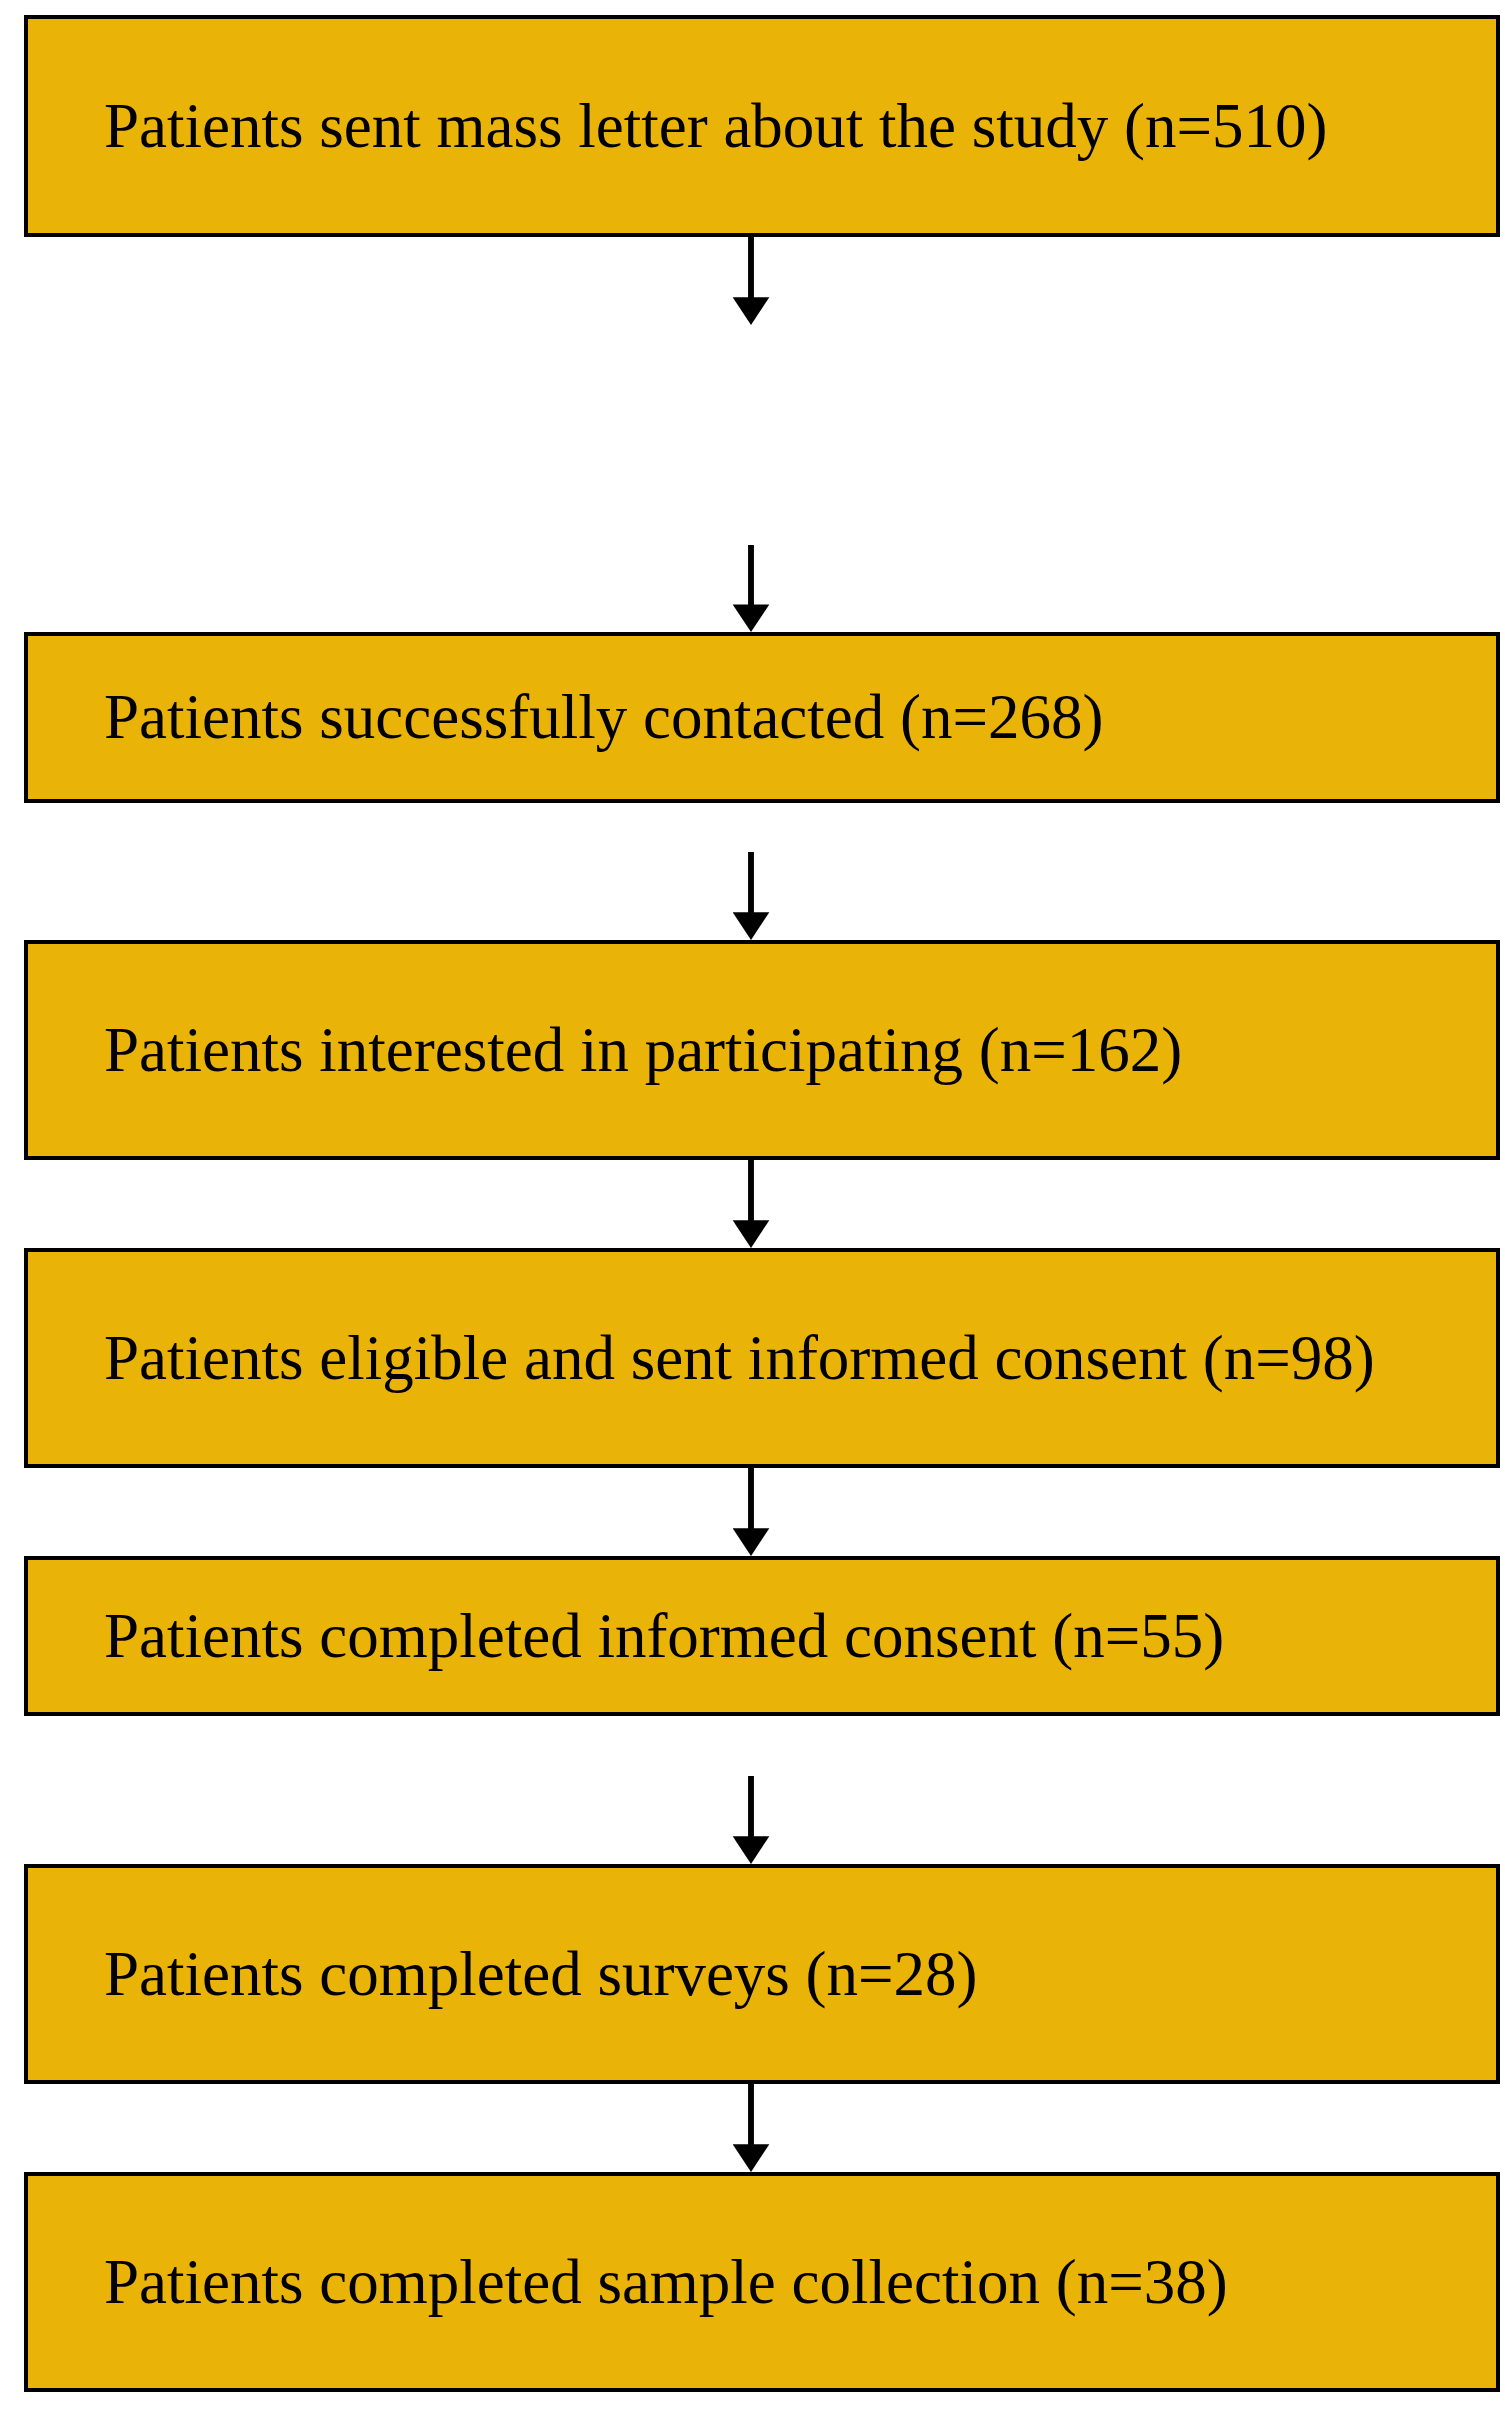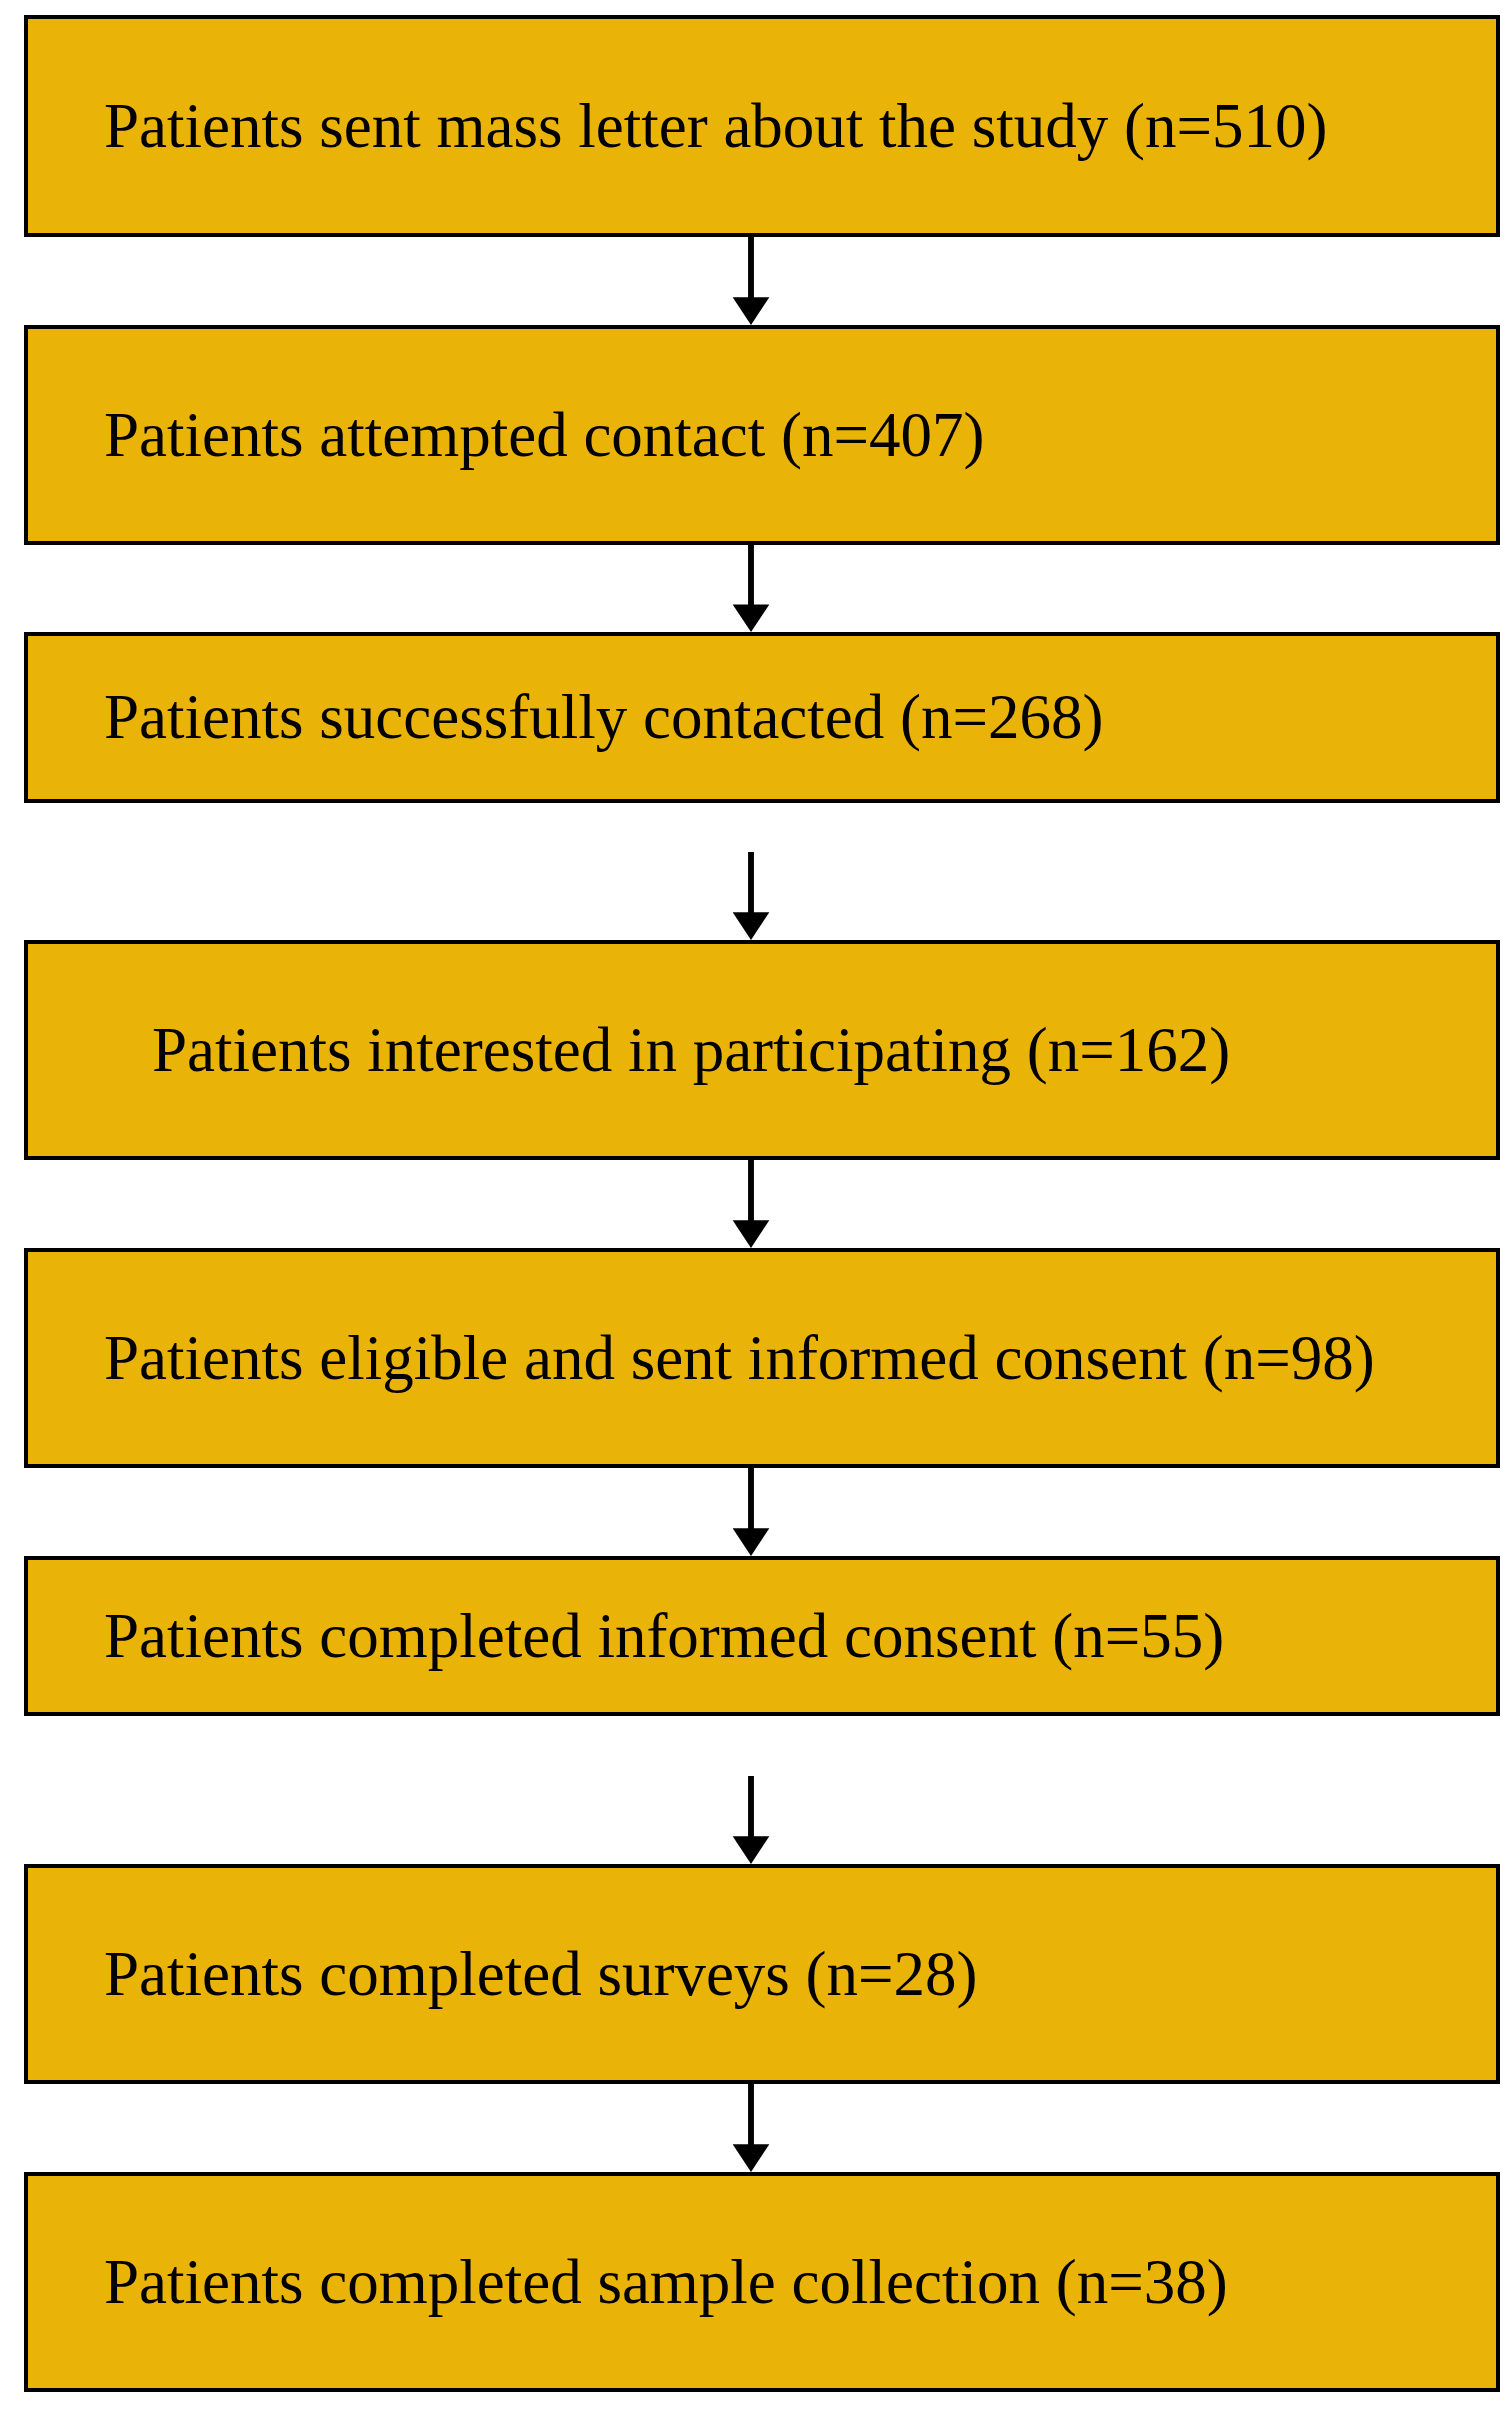--- a/index.html
+++ b/index.html
@@ -59,43 +59,40 @@
     <span class="flow-step-label">Patients sent mass letter about the study (n=510)</span>
   </div>
 
   <div class="flow-connector" style="top:237px; height:88px; left:751px;">
     <svg viewBox="0 0 60 120" preserveAspectRatio="none">
       <rect x="26" y="0" width="8" height="84" fill="#000000"></rect>
       <polygon points="5,82 55,82 30,120" fill="#000000"></polygon>
     </svg>
   </div>
 
-  <div class="flow-step" style="top:325px; height:220px;">
-    <span class="flow-step-label">Patients attempted contact (n=407)</span>
-  </div>
 
   <div class="flow-connector" style="top:545px; height:87px; left:751px;">
     <svg viewBox="0 0 60 120" preserveAspectRatio="none">
       <rect x="26" y="0" width="8" height="84" fill="#000000"></rect>
       <polygon points="5,82 55,82 30,120" fill="#000000"></polygon>
     </svg>
   </div>
 
   <div class="flow-step" style="top:632px; height:171px;">
     <span class="flow-step-label">Patients successfully contacted (n=268)</span>
   </div>
 
   <div class="flow-connector" style="top:852px; height:88px; left:751px;">
     <svg viewBox="0 0 60 120" preserveAspectRatio="none">
       <rect x="26" y="0" width="8" height="84" fill="#000000"></rect>
       <polygon points="5,82 55,82 30,120" fill="#000000"></polygon>
     </svg>
   </div>
 
-  <div class="flow-step" style="top:940px; height:220px;padding-left:48px;">
+  <div class="flow-step" style="top:940px; height:220px;">
     <span class="flow-step-label">Patients interested in participating (n=162)</span>
   </div>
 
   <div class="flow-connector" style="top:1160px; height:88px; left:751px;">
     <svg viewBox="0 0 60 120" preserveAspectRatio="none">
       <rect x="26" y="0" width="8" height="84" fill="#000000"></rect>
       <polygon points="5,82 55,82 30,120" fill="#000000"></polygon>
     </svg>
   </div>
 

